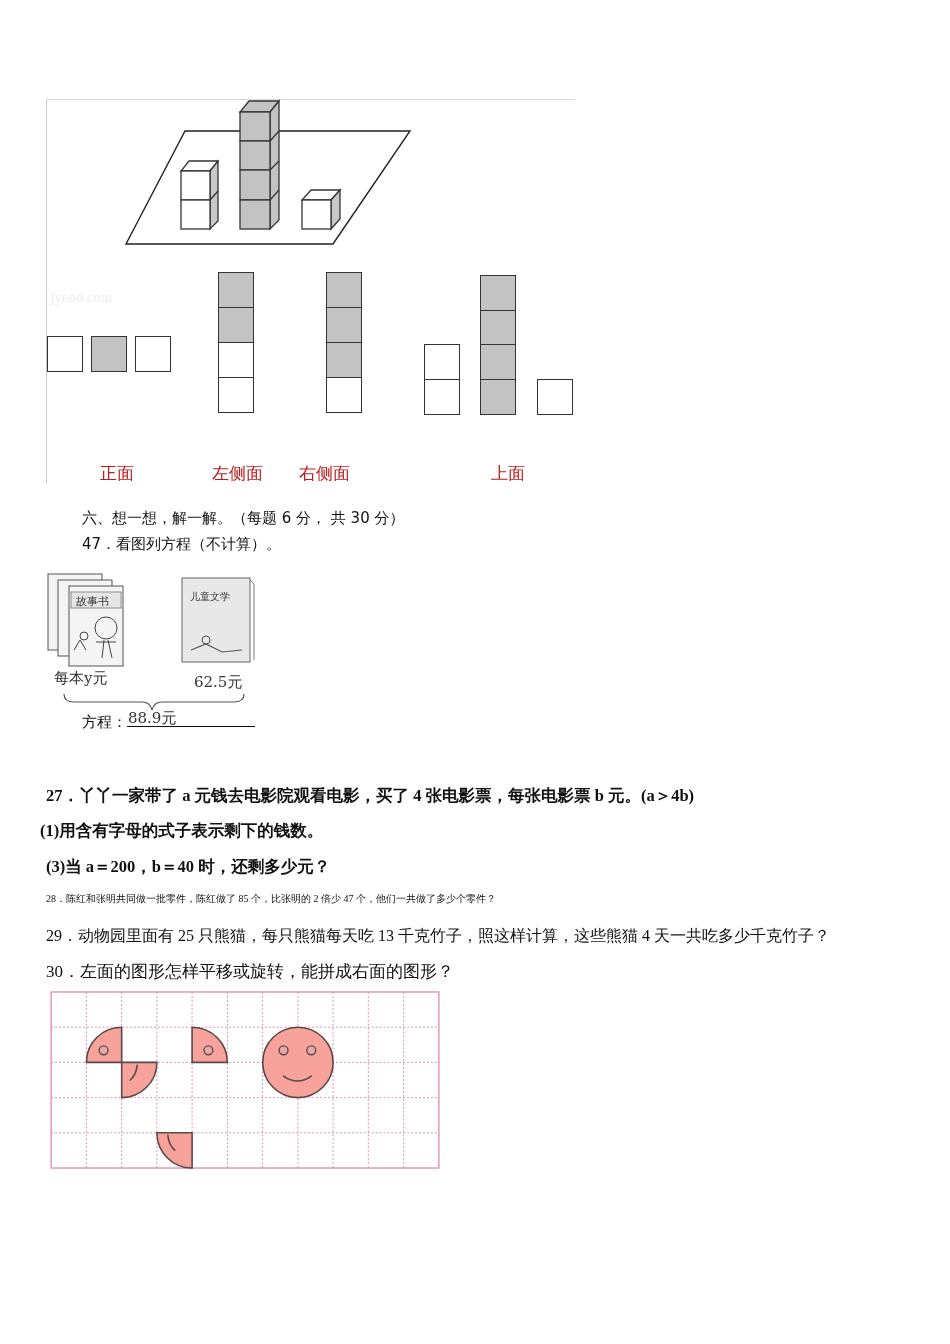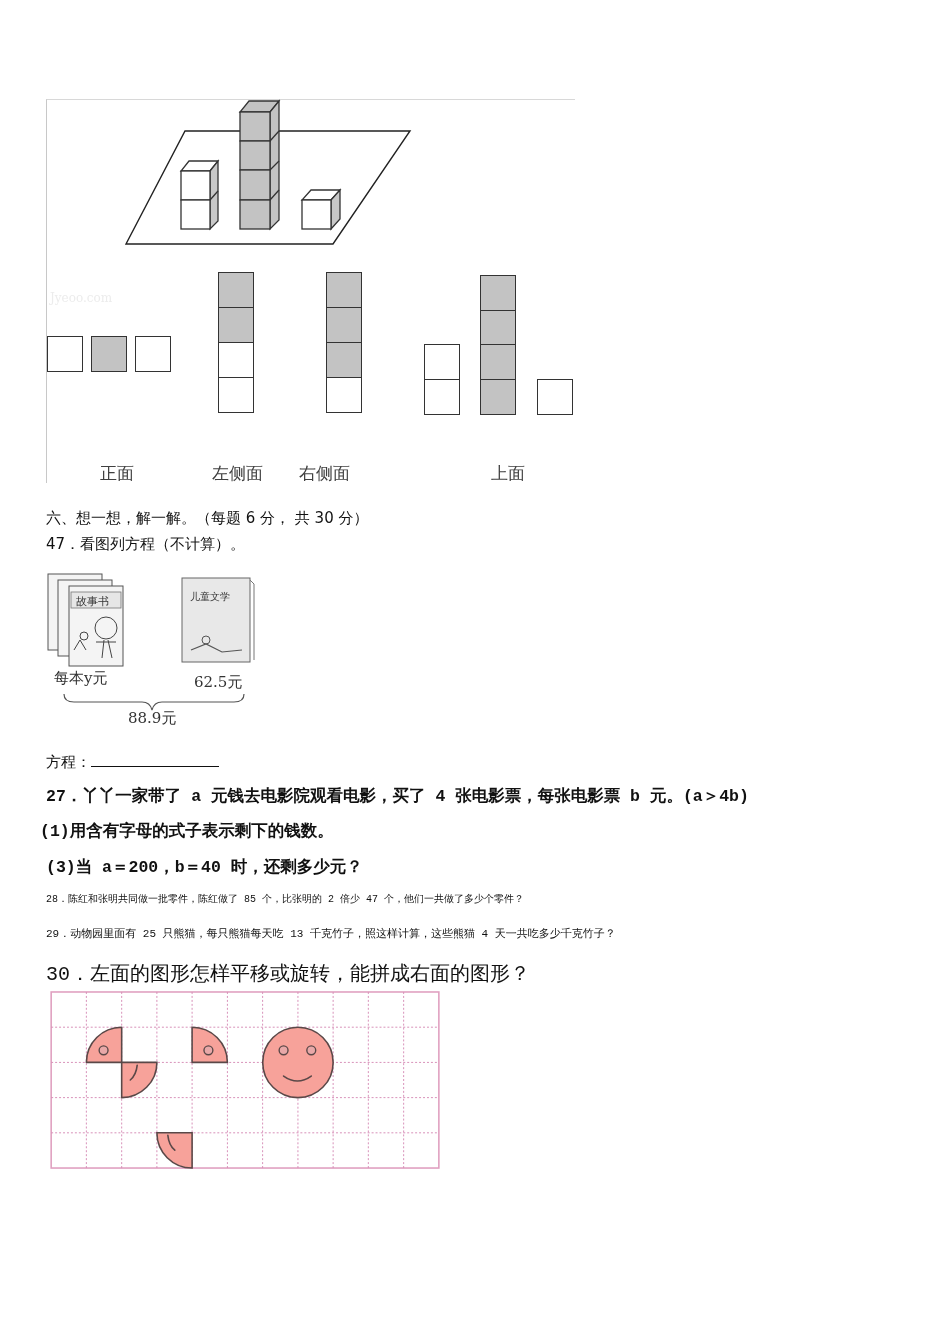--- a/index.html
+++ b/index.html
@@ -1,26 +1,26 @@
 <!DOCTYPE html>
 <html><head>
 <meta charset="utf-8">
 <style>
   html, body { margin: 0; padding: 0; background: #ffffff; }
   body { width: 950px; height: 1344px; position: relative; overflow: hidden;
          font-family: "DejaVu Serif", "Liberation Serif", serif; color: #111; }
   .abs { position: absolute; }
   .fig-frame { left: 46px; top: 99px; width: 528px; height: 383px;
                border-left: 1px solid #c8c8c8; border-top: 1px solid #d8d8d8; }
-  .view-label { font-family: "DejaVu Sans", sans-serif; font-size: 17px; color: #404040; text-align: right; }
+  .view-label { font-family: "DejaVu Sans", sans-serif; font-size: 17px; color: #b91c1c; text-align: right; }
   .watermark { font-family: "DejaVu Serif", serif; font-size: 12px; color: #ececec; }
   .sq { position: absolute; box-sizing: border-box; border: 1.5px solid #333; background: #fff; }
   .sq.g { background: #c3c3c3; }
-  .line-text { font-family: "DejaVu Sans", sans-serif; font-size: 15px; white-space: nowrap; }
-  .line-serif { font-family: Liberation Mono, monospace; font-size: 15.5px; white-space: nowrap; }
+  .line-text { font-family: "DejaVu Sans", sans-serif; font-size: 15px; white-space: nowrap; margin-left: 36px; }
+  .line-serif { font-family: Liberation Serif, serif; font-size: 15.5px; white-space: nowrap; }
   .bold { font-weight: bold; font-size: 16.5px; }
   .blank { display: inline-block; width: 128px; border-bottom: 1px solid #111; height: 14px; vertical-align: baseline; }
   .grid-wrap { left: 49px; top: 991px; width: 394px; height: 180px; }
 </style>
 </head>
 <body>
 
 <div class="abs fig-frame"></div>
 
 <svg class="abs" style="left:120px;top:98px" width="300" height="150">
@@ -115,31 +115,31 @@
   <path d="M145 80 L160 74 L176 82 L196 80" stroke="#555" stroke-width="1.2" fill="none"></path>
   <circle cx="160" cy="70" r="4" fill="none" stroke="#555"></circle>
 
   <text x="8" y="113" font-size="15" font-family="DejaVu Serif, serif" fill="#333">每本y元</text>
   <text x="148" y="117" font-size="15" font-family="DejaVu Serif, serif" fill="#333">62.5元</text>
 
   <path d="M18 124 Q18 132 28 132 L96 132 Q104 132 106 140 Q108 132 116 132 L188 132 Q198 132 198 124" stroke="#555" stroke-width="1.2" fill="none"></path>
   <text x="82" y="153" font-size="15" font-family="DejaVu Serif, serif" fill="#333">88.9元</text>
 </svg>
 
-<div class="abs line-text" style="left:46px;top:752px">
+<div class="abs line-text" style="left:46px;top:712px">
   <span>方程：</span><span class="blank"></span>
 </div>
 
 <div class="abs line-serif bold" style="left:46px;top:785px">27．丫丫一家带了 a 元钱去电影院观看电影，买了 4 张电影票，每张电影票 b 元。(a＞4b)</div>
 <div class="abs line-serif bold" style="left:40px;top:820px">(1)用含有字母的式子表示剩下的钱数。</div>
 <div class="abs line-serif bold" style="left:46px;top:856px">(3)当 a＝200，b＝40 时，还剩多少元？</div>
 
 <div class="abs line-serif" style="left:46px;top:892px;font-size:10px">28．陈红和张明共同做一批零件，陈红做了 85 个，比张明的 2 倍少 47 个，他们一共做了多少个零件？</div>
-<div class="abs line-serif" style="left:46px;top:926px;font-size:11px">29．动物园里面有 25 只熊猫，每只熊猫每天吃 13 千克竹子，照这样计算，这些熊猫 4 天一共吃多少千克竹子？</div>
-<div class="abs line-serif" style="left:46px;top:960px;font-size:20px">30．左面的图形怎样平移或旋转，能拼成右面的图形？</div>
+<div class="abs line-serif" style="left:46px;top:926px;font-size:16px">29．动物园里面有 25 只熊猫，每只熊猫每天吃 13 千克竹子，照这样计算，这些熊猫 4 天一共吃多少千克竹子？</div>
+<div class="abs line-serif" style="left:46px;top:960px;font-size:17px">30．左面的图形怎样平移或旋转，能拼成右面的图形？</div>
 
 <svg class="abs grid-wrap" width="396" height="182" viewBox="0 0 396 182">
   <rect x="1" y="1" width="392" height="178" fill="#fff" stroke="#e0a0c0" stroke-width="1.6"></rect>
   <g stroke="#d890b8" stroke-width="1" stroke-dasharray="2,2">
     <line x1="36.6" y1="1" x2="36.6" y2="179"></line>
     <line x1="72.3" y1="1" x2="72.3" y2="179"></line>
     <line x1="107.9" y1="1" x2="107.9" y2="179"></line>
     <line x1="143.5" y1="1" x2="143.5" y2="179"></line>
     <line x1="179.2" y1="1" x2="179.2" y2="179"></line>
     <line x1="214.8" y1="1" x2="214.8" y2="179"></line>

